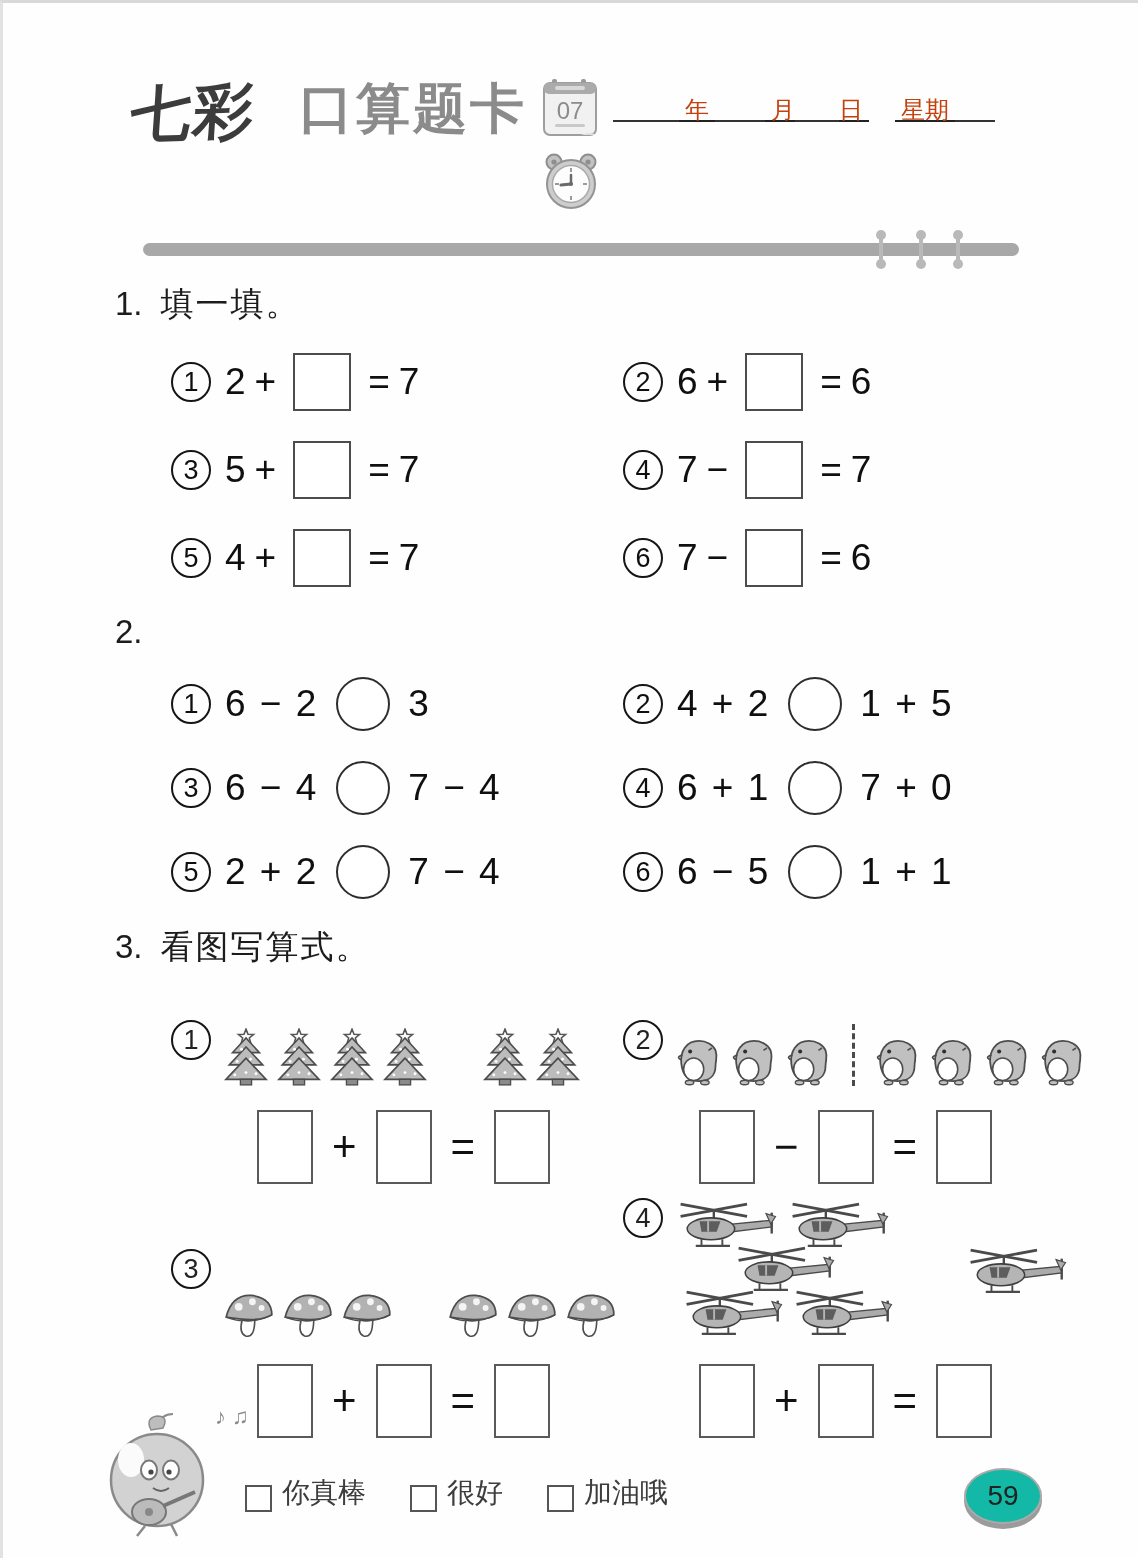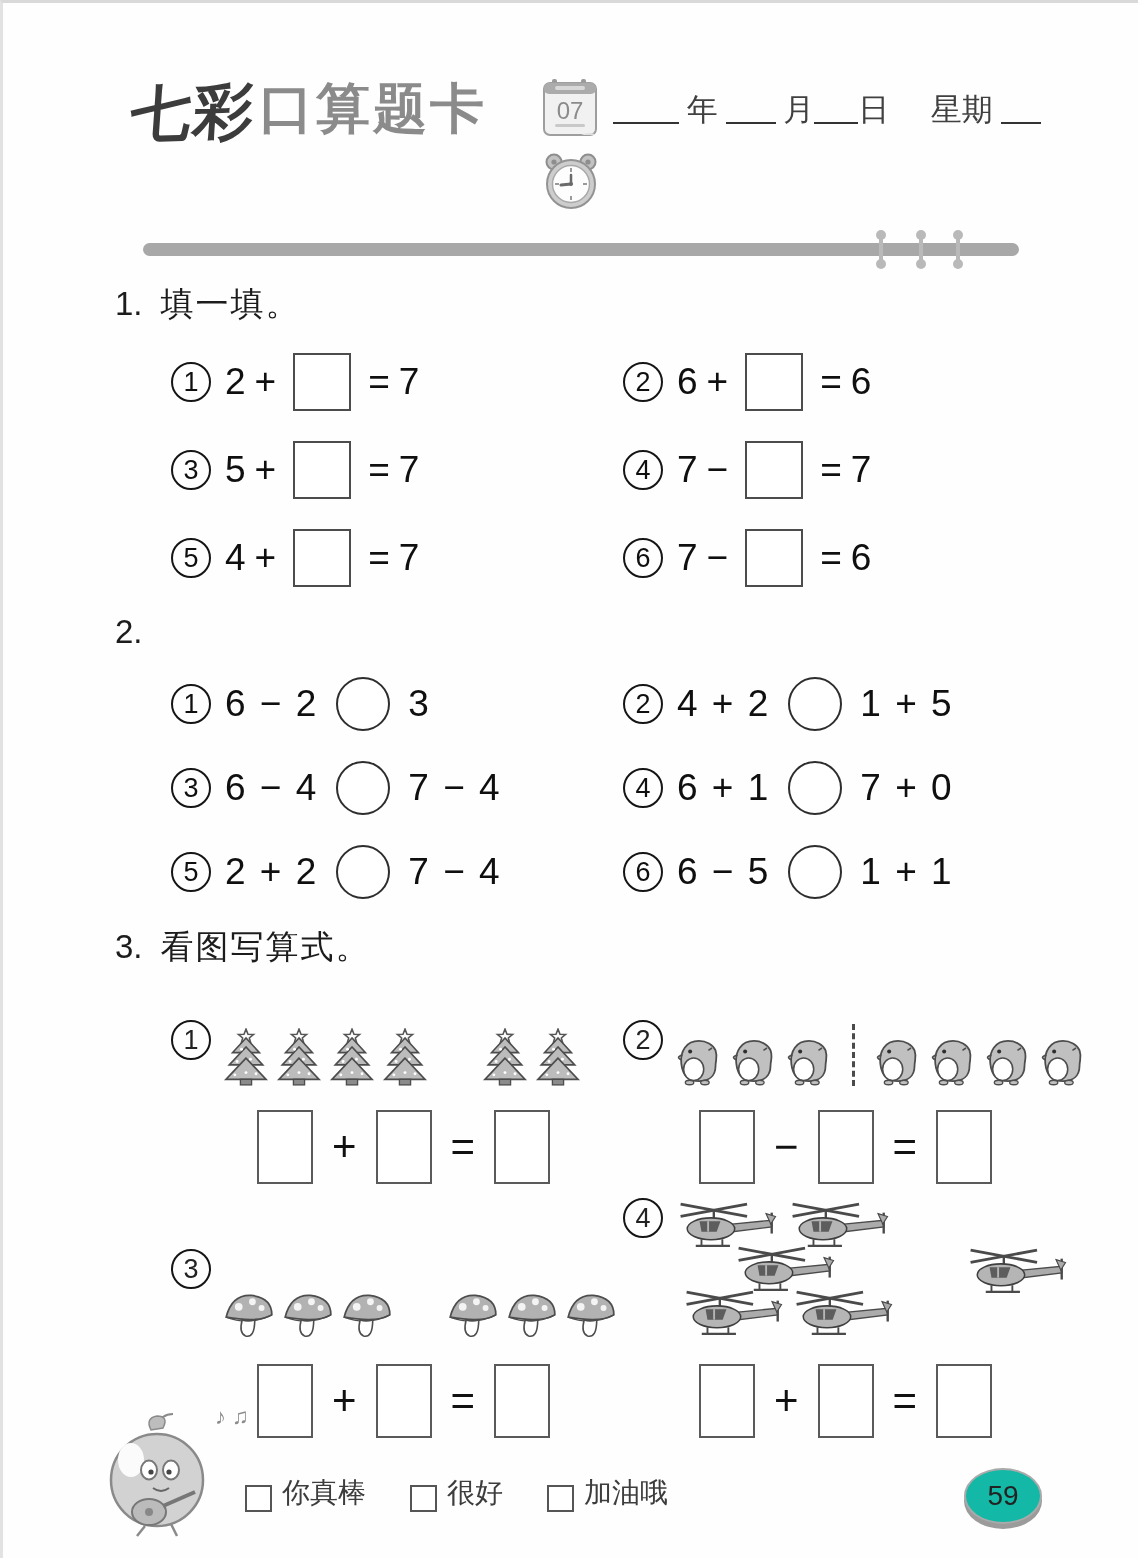--- a/index.html
+++ b/index.html
@@ -12,26 +12,26 @@
   }
   
   .header { display:flex; padding:70px 40px 0 128px; }
   .logo-block { flex:0 0 410px; }
   .logo-line { white-space:nowrap; }
   .logo-main {
     font-family:"Liberation Serif", serif; font-size:60px; font-weight:900;
     color:#3c3c3c; letter-spacing:2px; transform:skewX(-6deg) rotate(-2deg);
     display:inline-block; margin-right:4px;
   }
-  .logo-rest { font-size:54px; font-weight:800; color:#8b8b8b; letter-spacing:3px; vertical-align:6px; }
+  .logo-rest { font-size:54px; font-weight:800; color:#8b8b8b; letter-spacing:3px; vertical-align:6px;margin-left:40px; }
   .edition { margin-top:14px; font-family:"Liberation Serif", serif; font-size:31px; color:#4c4c4c; word-spacing:22px; letter-spacing:7px; }
-  .header-right { flex:1; padding-top:4px; }
+  .header-right { flex:1; padding-top:4px;text-decoration:underline; }
   .hrow { display:flex; align-items:center; margin-bottom:8px; }
   .hrow .hicon { margin-right:14px; flex:0 0 auto; }
-  .fill-line { font-family:"Liberation Serif", serif; font-size:31px; color:#404040; white-space:nowrap; }
+  .fill-line { font-family:"Liberation Serif", serif; font-size:24px; color:#c2410c; white-space:nowrap; }
   .blank { display:inline-block; border-bottom:2px solid #333; height:24px; vertical-align:-4px; }
   .b70{width:66px} .b50{width:50px} .b45{width:44px} .b40{width:40px} .b75{width:72px} .b65{width:64px}
   .sp { display:inline-block; width:26px; }
   
   .divider { position:relative; margin:20px 0 0 140px; width:876px; height:13px; background:#a8a8a8; border-radius:7px; }
   .stitch { position:absolute; top:-13px; height:39px; width:12px; }
   .stitch .sline { position:absolute; left:4px; top:5px; width:4px; height:29px; background:#b9b9b9; }
   .stitch::before, .stitch::after { content:''; position:absolute; left:1px; width:10px; height:10px; border-radius:50%; background:#b9b9b9; }
   .stitch::before { top:0; } .stitch::after { bottom:0; }
   

